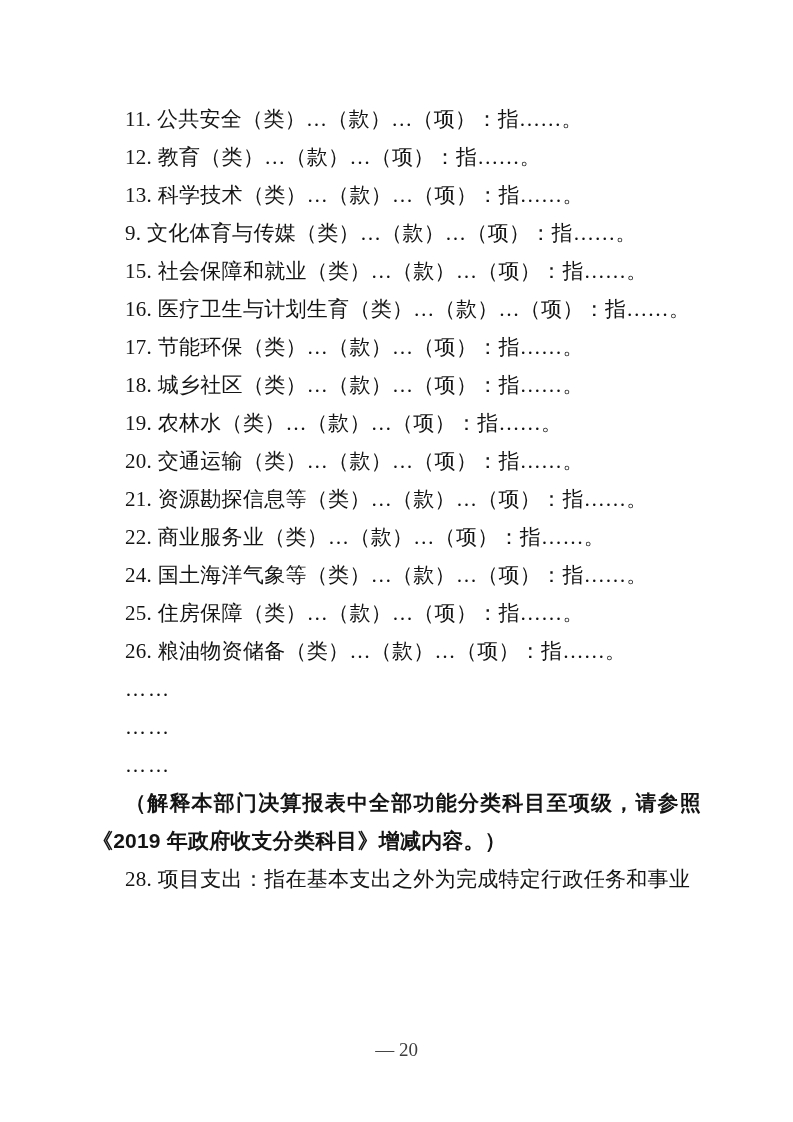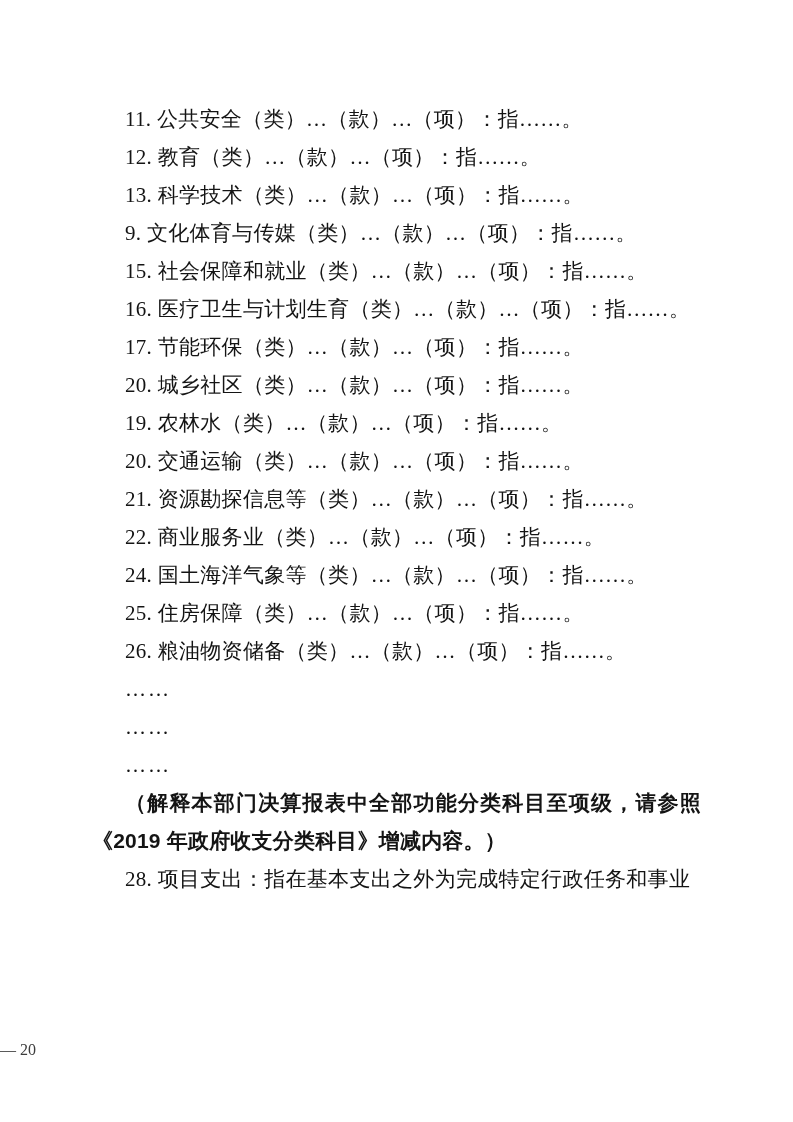--- a/index.html
+++ b/index.html
@@ -37,39 +37,40 @@
     text-align: justify;
     font-weight: bold;
     font-family: "Liberation Sans", "DejaVu Sans", sans-serif;
     letter-spacing: 0.2px;
   }
   .page-number {
     position: absolute;
     left: 0;
     right: 0;
     top: 1036px;
-    font-size: 16px;
+    text-align: center;
+    font-size: 19px;
     line-height: 28px;
     color: #3c3c3c;
     font-family: "Liberation Serif", "DejaVu Serif", serif;
   }
 </style>
 </head>
 <body>
 
 <div class="page">
 
   <p class="para">11. 公共安全（类）…（款）…（项）：指……。</p>
   <p class="para">12. 教育（类）…（款）…（项）：指……。</p>
   <p class="para">13. 科学技术（类）…（款）…（项）：指……。</p>
   <p class="para">9. 文化体育与传媒（类）…（款）…（项）：指……。</p>
   <p class="para">15. 社会保障和就业（类）…（款）…（项）：指……。</p>
   <p class="para">16. 医疗卫生与计划生育（类）…（款）…（项）：指……。</p>
   <p class="para">17. 节能环保（类）…（款）…（项）：指……。</p>
-  <p class="para">20. 城乡社区（类）…（款）…（项）：指……。</p>
+  <p class="para">18. 城乡社区（类）…（款）…（项）：指……。</p>
   <p class="para">19. 农林水（类）…（款）…（项）：指……。</p>
   <p class="para">20. 交通运输（类）…（款）…（项）：指……。</p>
   <p class="para">21. 资源勘探信息等（类）…（款）…（项）：指……。</p>
   <p class="para">22. 商业服务业（类）…（款）…（项）：指……。</p>
   <p class="para">24. 国土海洋气象等（类）…（款）…（项）：指……。</p>
   <p class="para">25. 住房保障（类）…（款）…（项）：指……。</p>
   <p class="para">26. 粮油物资储备（类）…（款）…（项）：指……。</p>
 
   <p class="ellipsis-line">……</p>
   <p class="ellipsis-line">……</p>

